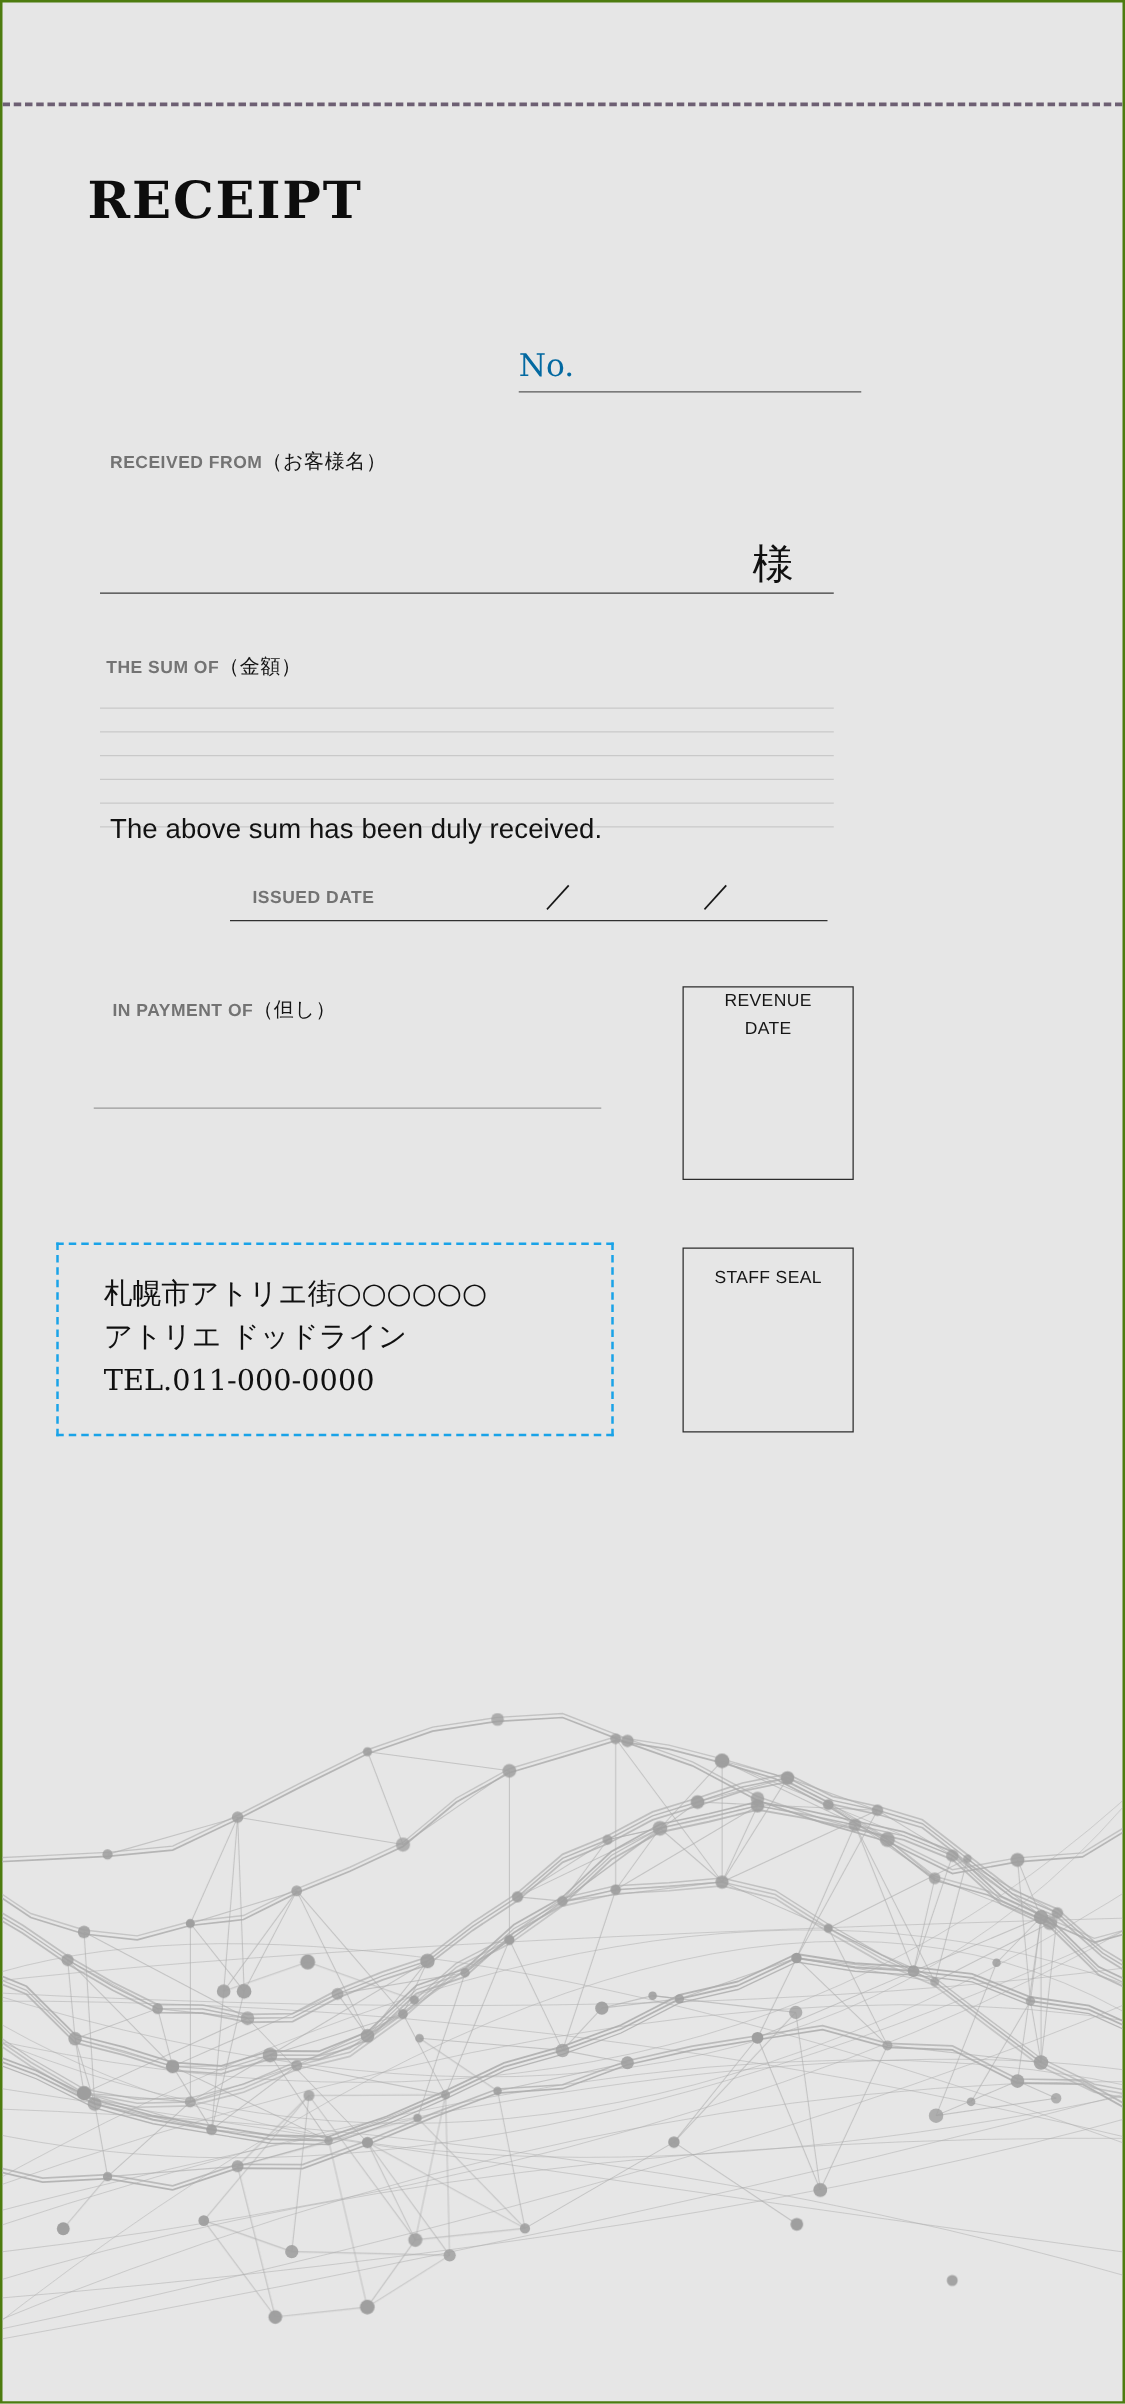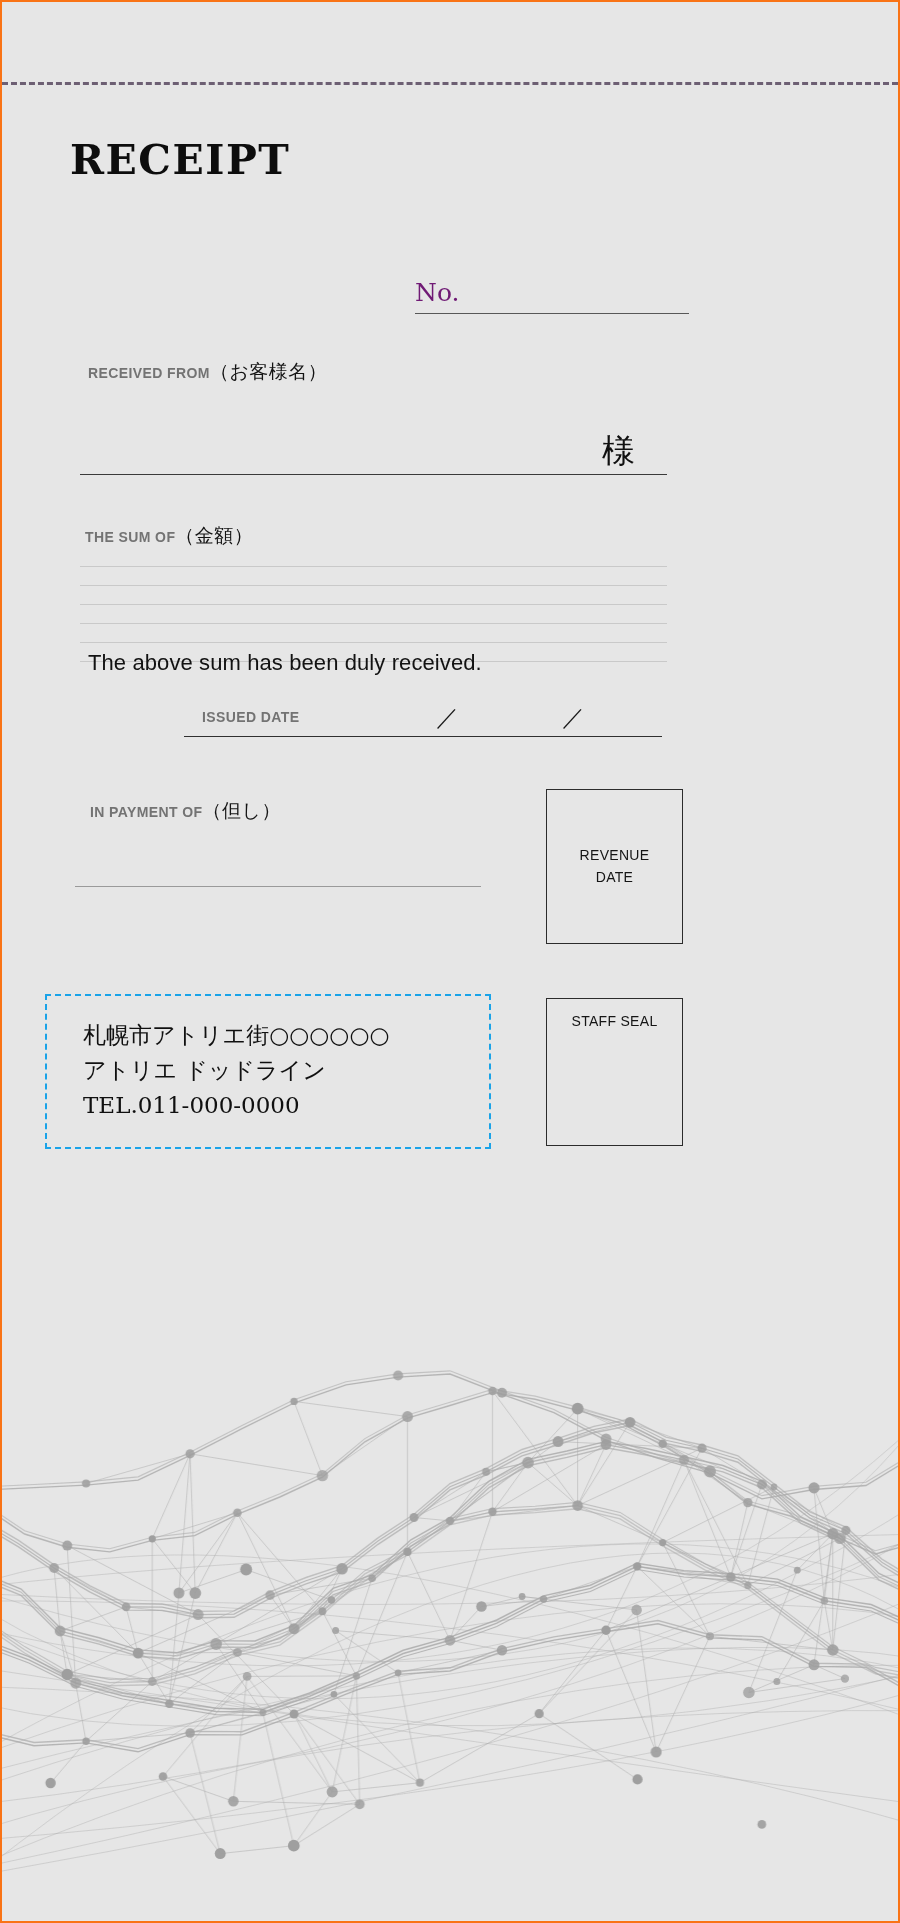--- a/index.html
+++ b/index.html
@@ -10,21 +10,21 @@
   body {
     font-family: "Liberation Sans", sans-serif;
   }
 
   .receipt {
     position: relative;
     width: 900px;
     height: 1923px;
     box-sizing: border-box;
     background: #e6e6e6;
-    border: 2px solid #f97316;
+    border: 2px solid #4d7c0f;
     overflow: hidden;
   }
 
   
   .tear-line {
     position: absolute;
     left: 0;
     right: 0;
     top: 80px;
     height: 0;
@@ -49,35 +49,35 @@
     position: absolute;
     left: 413px;
     top: 277px;
     width: 274px;
     border-bottom: 1.6px solid #585858;
     height: 34px;
   }
   .no-label {
     font-family: "DejaVu Serif", serif;
     font-size: 25px;
-    color: #701a75;
+    color: #0369a1;
     line-height: 1.15;
   }
 
   
   .label-en {
     font-family: "Liberation Sans", sans-serif;
     font-size: 14px;
     font-weight: 600;
     letter-spacing: 0.4px;
     color: #737373;
   }
   .label-jp {
     font-family: "DejaVu Serif", serif;
-    font-size: 19px;
+    font-size: 16px;
     color: #141414;
     letter-spacing: 0.5px;
   }
 
   
   .received-from-label {
     position: absolute;
     left: 86px;
     top: 357px;
     white-space: nowrap;
@@ -188,21 +188,21 @@
     text-align: center;
     letter-spacing: 0.3px;
     line-height: 1.55;
   }
   .revenue-stamp-box {
     left: 544px;
     top: 787px;
     width: 137px;
     height: 155px;
     display: flex;
-    align-items: center;
+    align-items: flex-start;
     justify-content: center;
   }
   .staff-seal-box {
     left: 544px;
     top: 996px;
     width: 137px;
     height: 148px;
     display: flex;
     align-items: flex-start;
     justify-content: center;

